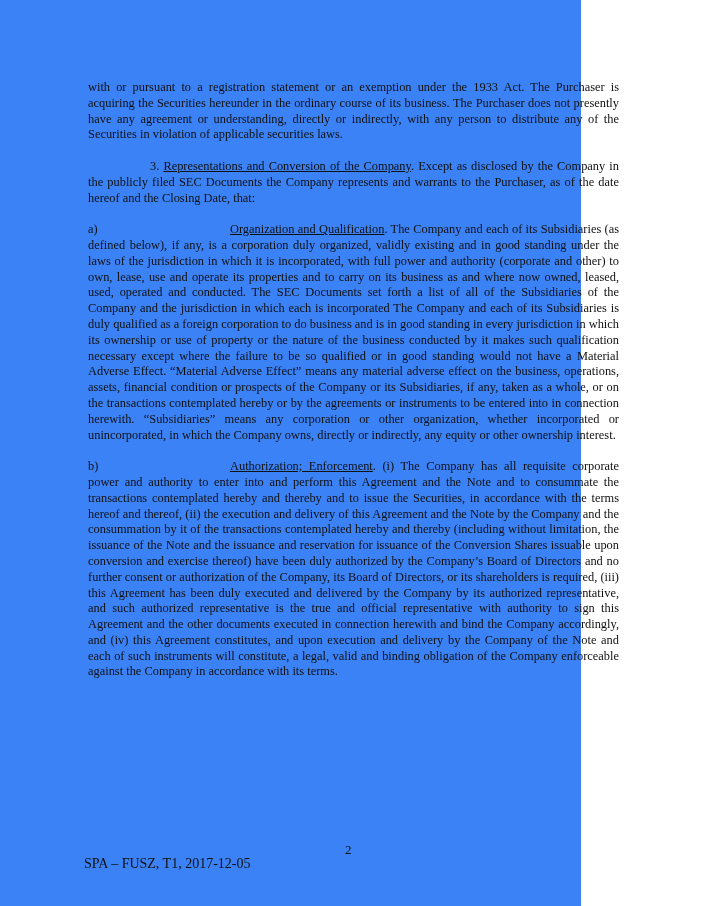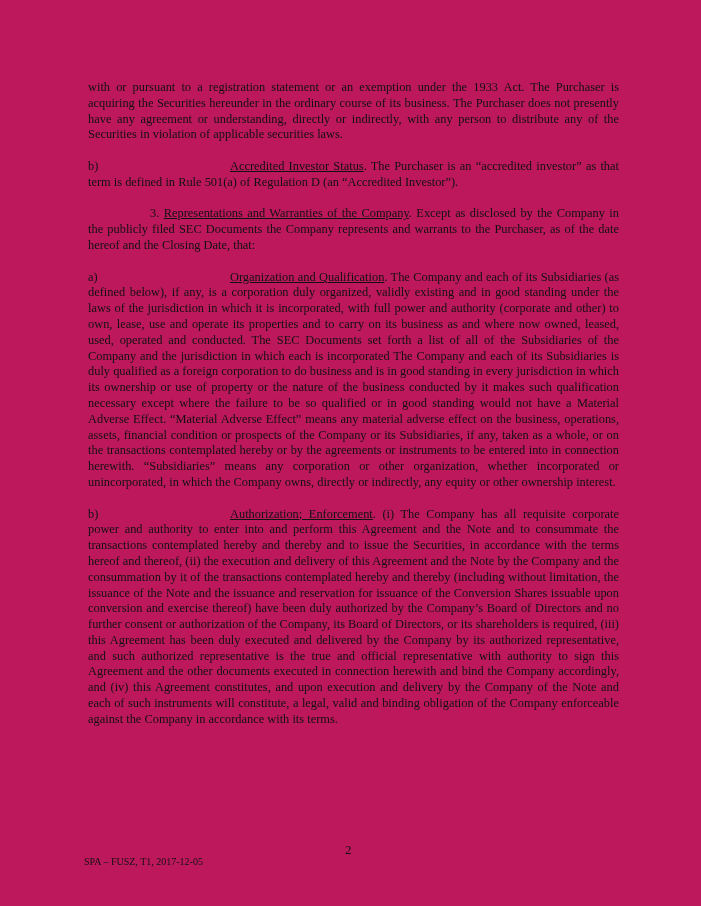--- a/index.html
+++ b/index.html
@@ -1,36 +1,35 @@
 <!DOCTYPE html>
 <html><head>
 <meta charset="utf-8">
 <style>
   html, body { margin: 0; padding: 0; background: #ffffff; }
   body { width: 701px; height: 906px; position: relative; overflow: hidden; }
-  .page { position: absolute; left: 0; top: 0; width: 701px; height: 906px; background: #be185d; color: #111; font-family: "Liberation Serif", "DejaVu Serif", serif; }
+  .page { position: absolute; left: 0; top: 0; width: 581px; height: 906px; background: #3b82f6; color: #111; font-family: "Liberation Serif", "DejaVu Serif", serif; }
   .body { position: absolute; left: 88px; top: 80px; width: 531px; font-size: 12.4px; line-height: 15.8px; }
   p { margin: 0 0 15.8px 0; text-align: justify; text-align-last: left; }
   .u { text-decoration: underline; }
   .ind2 { display: inline-block; width: 118px; text-align: right; padding-right: 0; }
   .tab { display: inline-block; width: 24px; }
   .ind3 { display: inline-block; width: 62px; }
   .pagenum { position: absolute; left: 345px; top: 842px; font-size: 13px; }
-  .footer { position: absolute; left: 84px; top: 856px; font-size: 10px; }
+  .footer { position: absolute; left: 84px; top: 856px; font-size: 14px; }
 </style>
 </head>
 <body>
 
 <div class="page">
   <div class="body">
     <p>with or pursuant to a registration statement or an exemption under the 1933 Act.  The Purchaser is acquiring the Securities hereunder in the ordinary course of its business. The Purchaser does not presently have any agreement or understanding, directly or indirectly, with any person to distribute any of the Securities in violation of applicable securities laws.</p>
 
-    <p><span class="ind2">b)</span><span class="tab"></span><span class="u">Accredited Investor Status</span><span>. The Purchaser is an “accredited investor” as that term is defined in Rule 501(a) of Regulation D (an “Accredited Investor”).</span></p>
 
-    <p><span class="ind3"></span><span>3.</span> <span class="u">Representations and Warranties of the Company</span><span>. Except as disclosed by the Company in the publicly filed SEC Documents the Company represents and warrants to the Purchaser, as of the date hereof and the Closing Date, that:</span></p>
+    <p><span class="ind3"></span><span>3.</span> <span class="u">Representations and Conversion of the Company</span><span>. Except as disclosed by the Company in the publicly filed SEC Documents the Company represents and warrants to the Purchaser, as of the date hereof and the Closing Date, that:</span></p>
 
     <p><span class="ind2">a)</span><span class="tab"></span><span class="u">Organization and Qualification</span><span>. The Company and each of its Subsidiaries (as defined below), if any, is a corporation duly organized, validly existing and in good standing under the laws of the jurisdiction in which it is incorporated, with full power and authority (corporate and other) to own, lease, use and operate its properties and to carry on its business as and where now owned, leased, used, operated and conducted. The SEC Documents set forth a list of all of the Subsidiaries of the Company and the jurisdiction in which each is incorporated The Company and each of its Subsidiaries is duly qualified as a foreign corporation to do business and is in good standing in every jurisdiction in which its ownership or use of property or the nature of the business conducted by it makes such qualification necessary except where the failure to be so qualified or in good standing would not have a Material Adverse Effect. “Material Adverse Effect” means any material adverse effect on the business, operations, assets, financial condition or prospects of the Company or its Subsidiaries, if any, taken as a whole, or on the transactions contemplated hereby or by the agreements or instruments to be entered into in connection herewith.  “Subsidiaries” means any corporation or other organization, whether incorporated or unincorporated, in which the Company owns, directly or indirectly, any equity or other ownership interest.</span></p>
 
     <p><span class="ind2">b)</span><span class="tab"></span><span class="u">Authorization; Enforcement</span><span>. (i) The Company has all requisite corporate power and authority to enter into and perform this Agreement and the Note and to consummate the transactions contemplated hereby and thereby and to issue the Securities, in accordance with the terms hereof and thereof, (ii) the execution and delivery of this Agreement and the Note by the Company and the consummation by it of the transactions contemplated hereby and thereby (including without limitation, the issuance of the Note and the issuance and reservation for issuance of the Conversion Shares issuable upon conversion and exercise thereof) have been duly authorized by the Company’s Board of Directors and no further consent or authorization of the Company, its Board of Directors, or its shareholders is required, (iii) this Agreement has been duly executed and delivered by the Company by its authorized representative, and such authorized representative is the true and official representative with authority to sign this Agreement and the other documents executed in connection herewith and bind the Company accordingly, and (iv) this Agreement constitutes, and upon execution and delivery by the Company of the Note and each of such instruments will constitute, a legal, valid and binding obligation of the Company enforceable against the Company in accordance with its terms.</span></p>
 
   </div>
 
   <div class="pagenum">2</div>
   <div class="footer">SPA – FUSZ, T1, 2017-12-05</div>
 </div>

